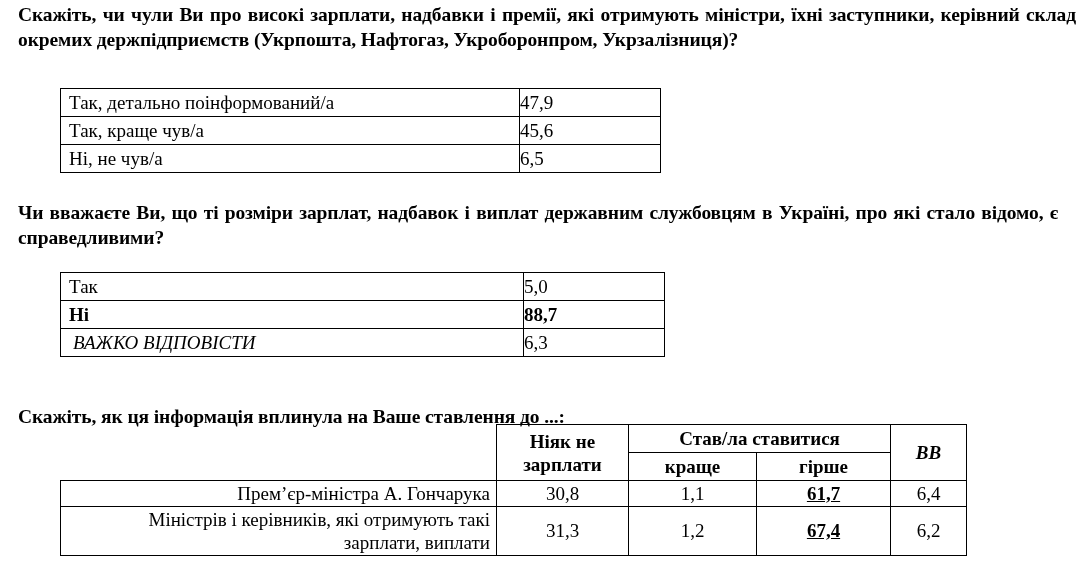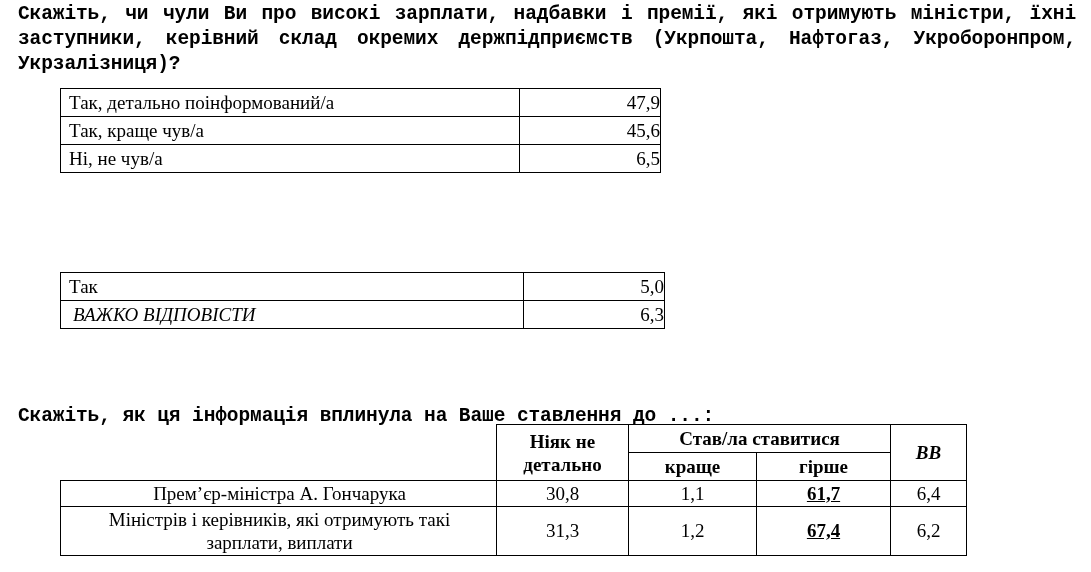--- a/index.html
+++ b/index.html
@@ -19,21 +19,20 @@
     width: 1091px;
     height: 572px;
     padding: 0;
   }
   .question {
     font-weight: bold;
     font-size: 19.5px;
     line-height: 25px;
     text-align: justify;
     letter-spacing: -0.1px;
-    font-family: Liberation Mono, monospace;
   }
   #q1 {
     position: absolute;
     left: 18px;
     top: 2px;
     width: 1058px;
   }
   #q2 {
     position: absolute;
     left: 18px;
@@ -55,21 +54,21 @@
     table-layout: fixed;
     border-radius: 21px;
   }
   .simple-table td {
     border: 1px solid #000000;
     height: 27px;
     padding: 0 0 0 8px;
     vertical-align: middle;
   }
   .simple-table td.val {
-    text-align: right;
+    text-align: left;
     padding: 0;
   }
   .c-label { width: 450px; }
   .c-value { width: 140px; }
 
   #t1 { left: 60px; top: 88px; }
   #t2 { left: 60px; top: 272px; }
 
   .bold-row td { font-weight: bold; }
   .italic-row td { font-style: italic; padding-left: 12px; }
@@ -88,21 +87,21 @@
     font-weight: normal;
     vertical-align: middle;
   }
   #t3 th {
     text-align: center;
     font-weight: bold;
     padding: 2px 4px;
     line-height: 23px;
   }
   #t3 td.rowlabel {
-    text-align: center;
+    text-align: right;
     padding: 1px 6px 1px 8px;
     line-height: 23px;
   }
   #t3 td.num {
     text-align: center;
     padding: 0 18px;
   }
   #t3 td.num.strong {
     font-weight: bold;
     text-decoration: underline;
@@ -136,26 +135,31 @@
         <td class="c-label">Так, краще чув/а</td>
         <td class="c-value val">45,6</td>
       </tr>
       <tr>
         <td class="c-label">Ні, не чув/а</td>
         <td class="c-value val">6,5</td>
       </tr>
     </tbody>
   </table>
 
+  <div id="q2" class="question">Чи вважаєте Ви, що ті розміри  зарплат, надбавок і виплат державним службовцям в Україні, про які стало відомо, є справедливими?</div>
 
   <table id="t2" class="simple-table">
     <tbody>
       <tr>
         <td class="c-label">Так</td>
         <td class="c-value val">5,0</td>
+      </tr>
+      <tr class="bold-row">
+        <td class="c-label">Ні</td>
+        <td class="c-value val">88,7</td>
       </tr>
       <tr class="italic-row">
         <td class="c-label">ВАЖКО ВІДПОВІСТИ</td>
         <td class="c-value val" style="font-style:normal">6,3</td>
       </tr>
     </tbody>
   </table>
 
   <div id="q3" class="question">Скажіть, як ця інформація вплинула на Ваше ставлення до ...:</div>
 
@@ -163,21 +167,21 @@
     <colgroup>
       <col class="w-label">
       <col class="w-niyak">
       <col class="w-krasche">
       <col class="w-hirshe">
       <col class="w-vv">
     </colgroup>
     <thead>
       <tr>
         <th class="corner-blank" rowspan="2"></th>
-        <th rowspan="2">Ніяк не детально</th>
+        <th rowspan="2">Ніяк не зарплати</th>
         <th colspan="2">Став/ла ставитися</th>
         <th rowspan="2" class="italic-head">ВВ</th>
       </tr>
       <tr>
         <th>краще</th>
         <th>гірше</th>
       </tr>
     </thead>
     <tbody>
       <tr>

